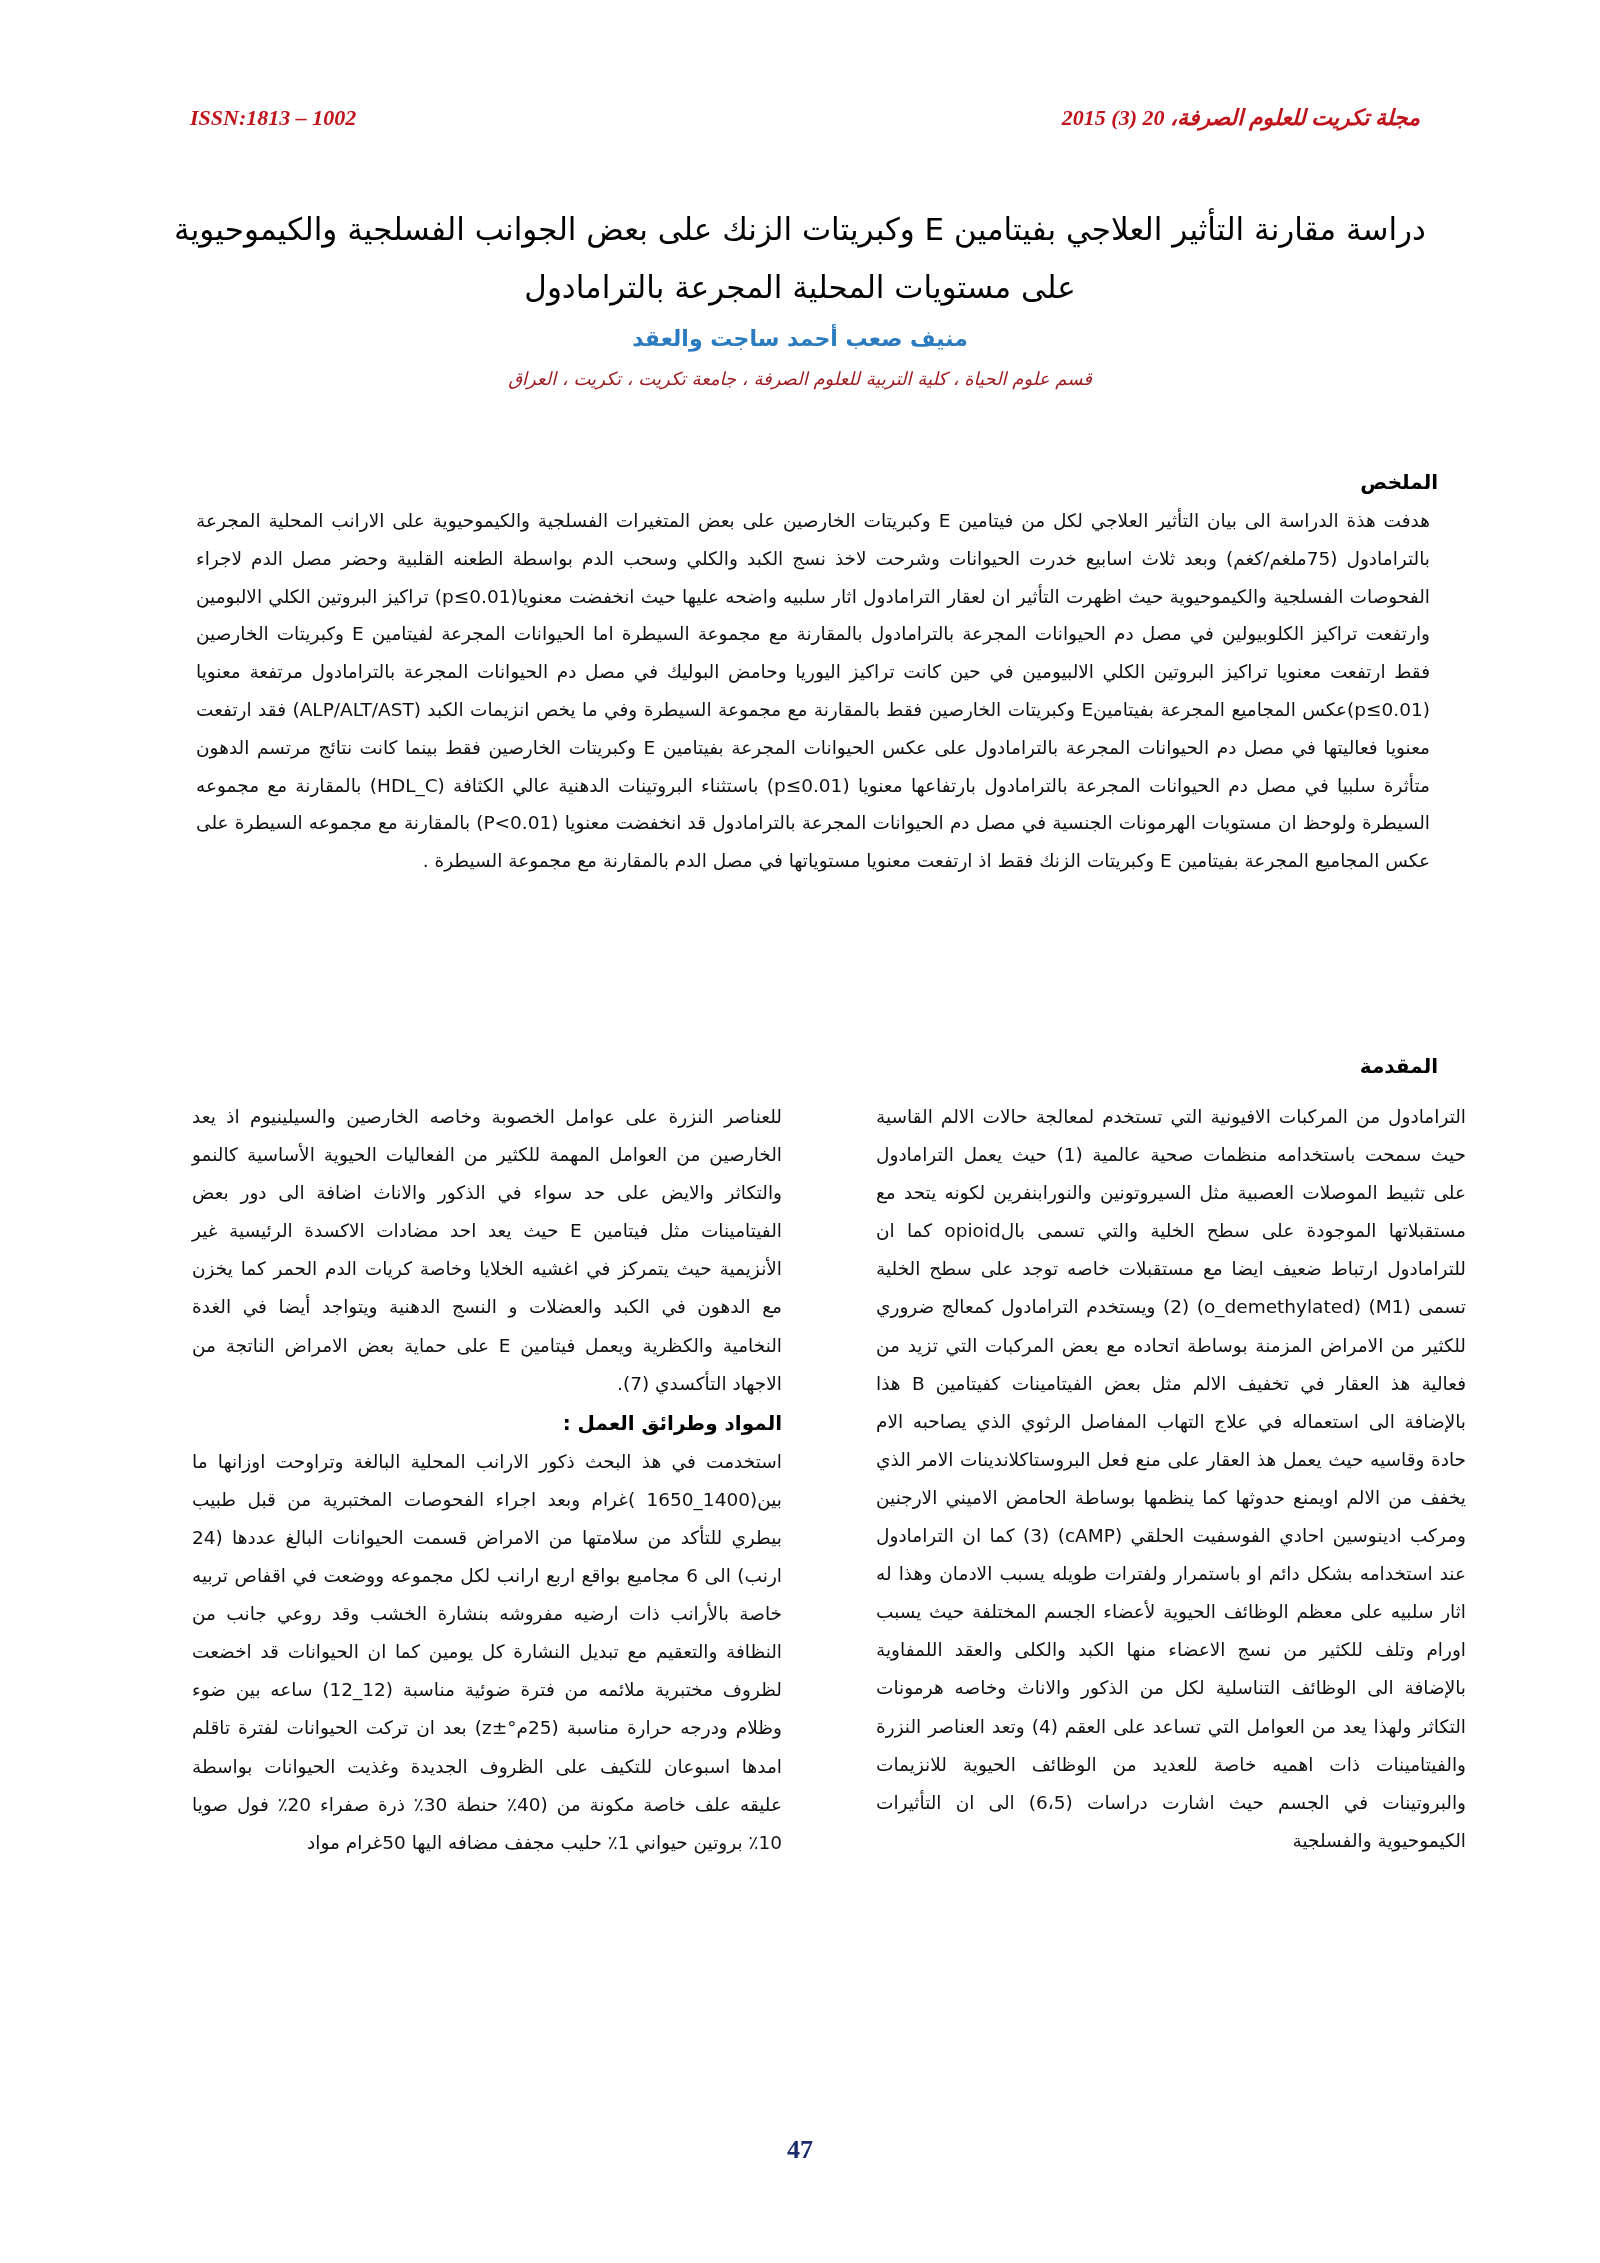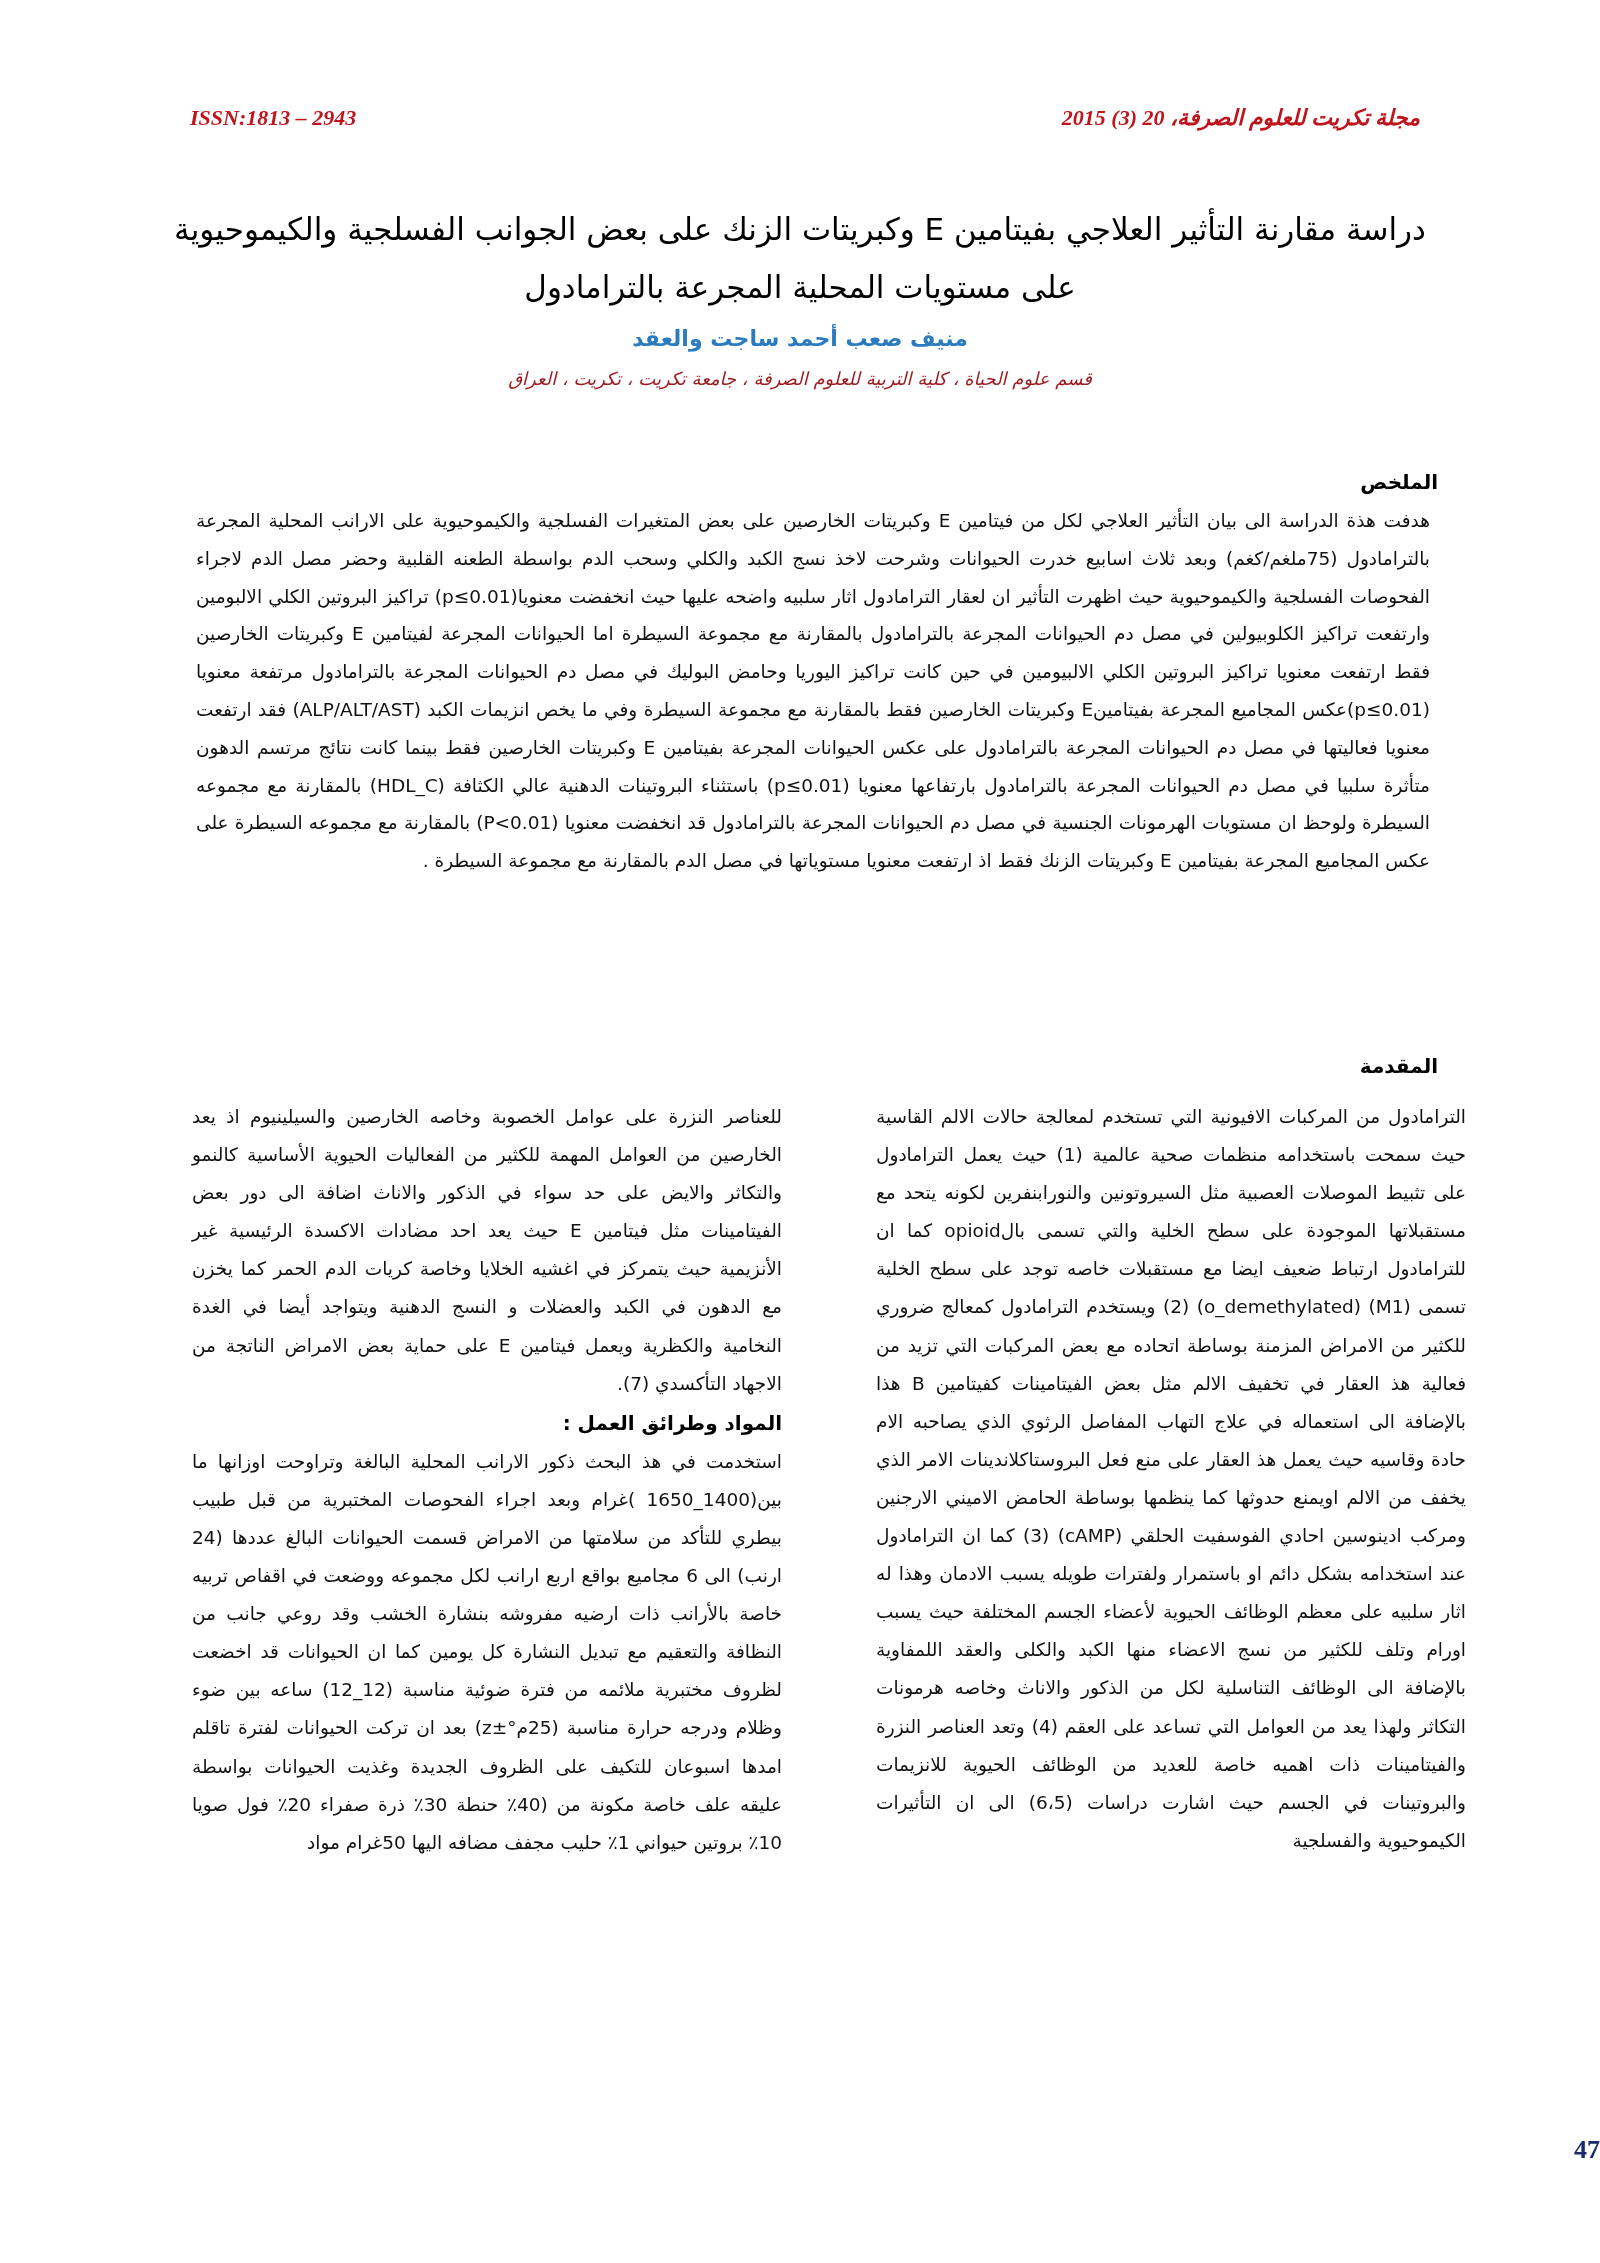--- a/index.html
+++ b/index.html
@@ -113,32 +113,32 @@
     .col h2.section {
       margin: 0;
       line-height: 40px;
       font-size: 20px;
     }
     .page-number {
       position: absolute;
       top: 2135px;
       left: 0;
       width: 1600px;
-      text-align: right;
+      text-align: center;
       font-family: "Liberation Serif", serif;
       font-weight: bold;
       font-size: 26px;
       color: #1a2a6b;
     }
   </style>
 </head>
 <body>
 
 <div class="header">
-  <span class="issn">ISSN:1813 – 2943</span>
+  <span class="issn">ISSN:1813 – 1002</span>
   <span class="journal">مجلة تكريت للعلوم الصرفة، 20 (3) 2015</span>
 </div>
 
 <div class="title-block">
   <h1 class="title">
     <span>دراسة مقارنة التأثير العلاجي بفيتامين E وكبريتات الزنك على بعض الجوانب الفسلجية والكيموحيوية</span><br>
     <span>على مستويات المحلية المجرعة بالترامادول</span>
   </h1>
   <div class="author">منيف صعب أحمد ساجت والعقد</div>
   <div class="affiliation">قسم علوم الحياة ، كلية التربية للعلوم الصرفة ، جامعة تكريت ، تكريت ، العراق</div>

